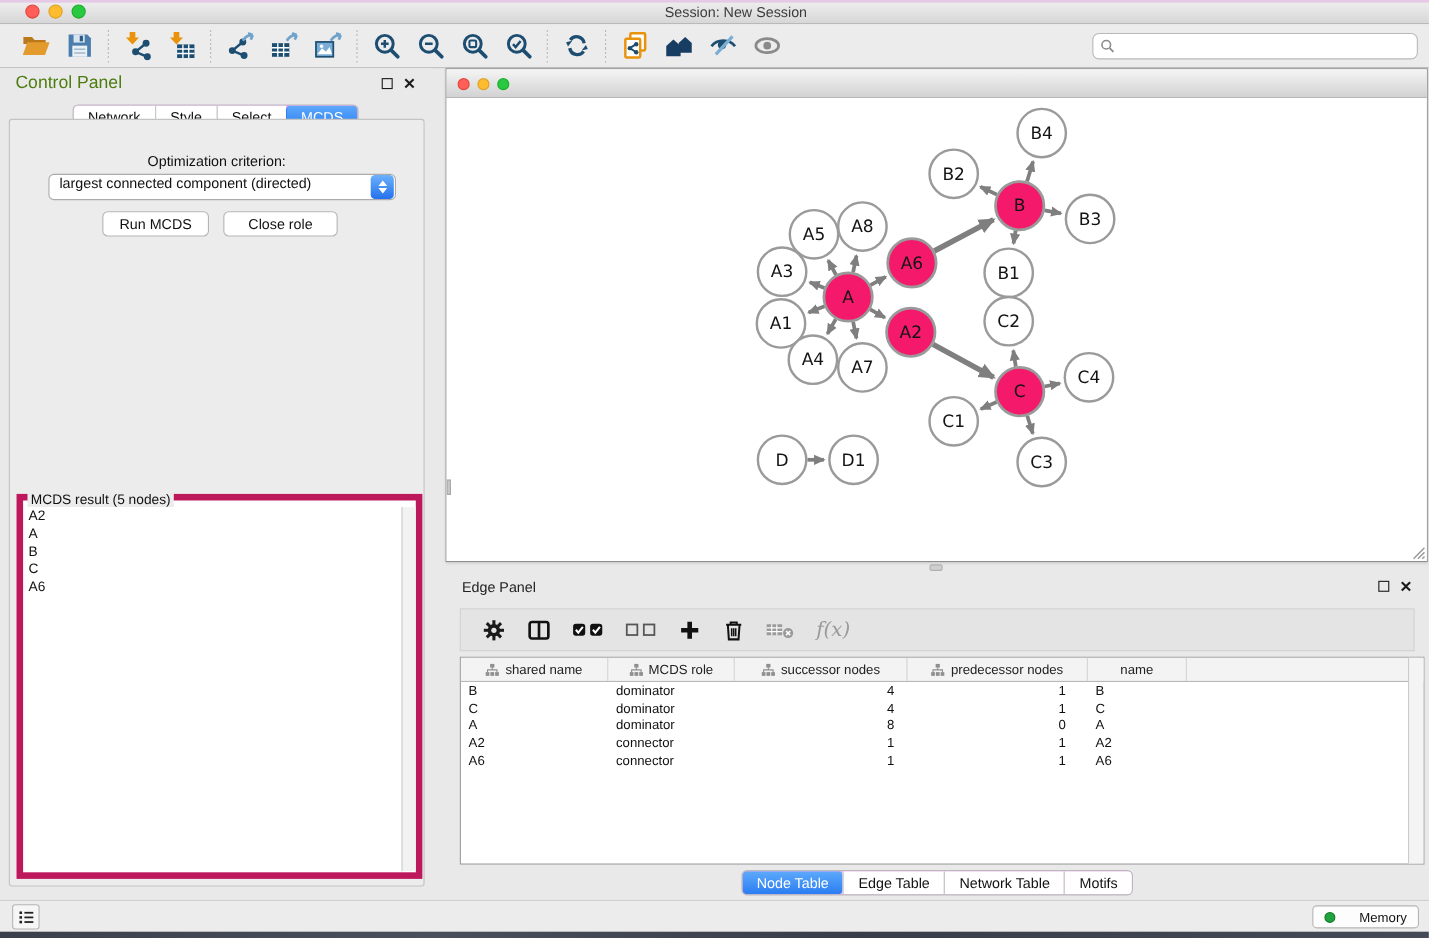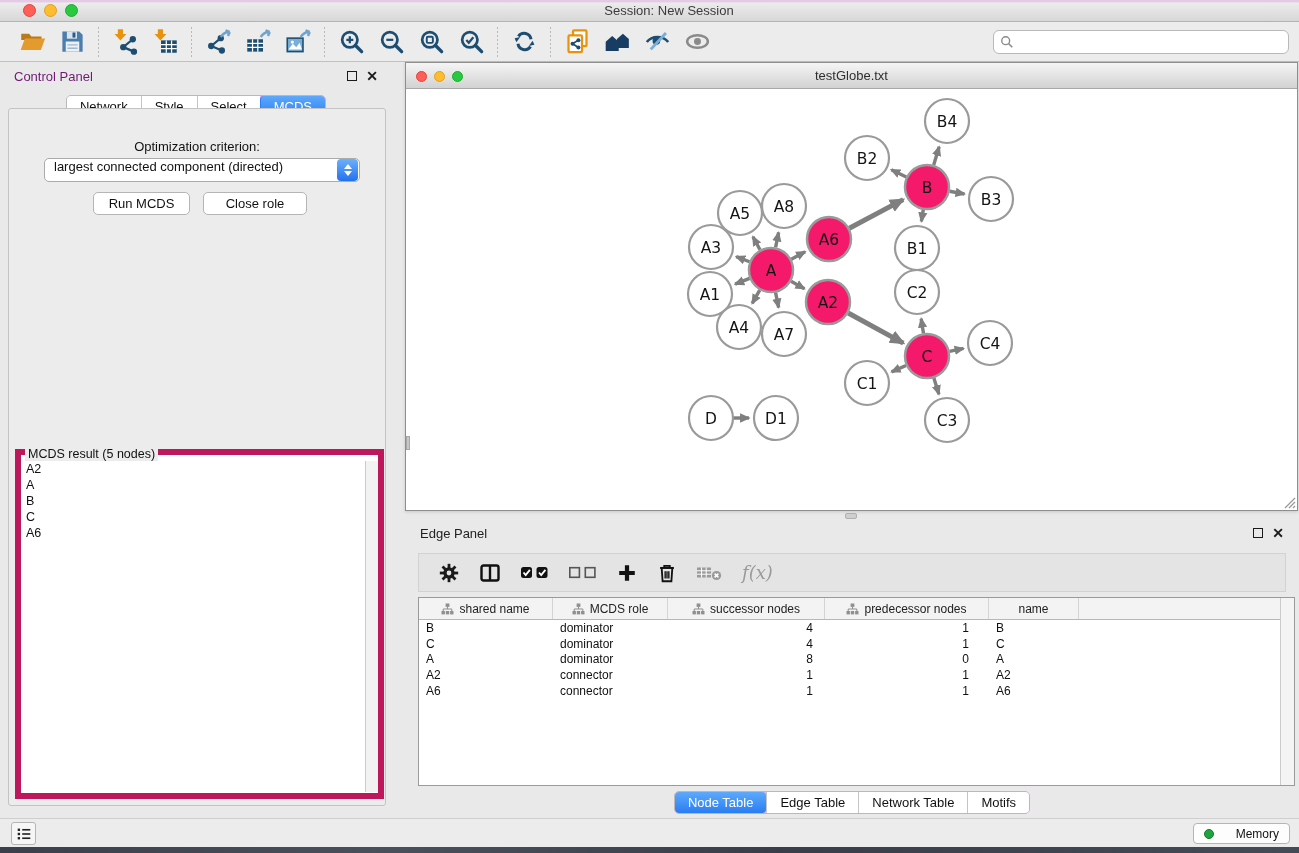--- a/index.html
+++ b/index.html
@@ -24,21 +24,21 @@
   .tb-icon svg { width:27px; height:27px; }
   .tb-sep { width:1px; height:30px; margin:0 6px; background:repeating-linear-gradient(#b9b9b9 0 2px, transparent 2px 4px); }
   .search-wrap { position:absolute; right:10px; top:8px; width:296px; height:24px; background:#fff;
     border:1px solid #b9b9b9; border-radius:6px; display:flex; align-items:center; padding:0 6px; }
   .search-wrap svg { width:14px; height:14px; margin-right:4px; }
   .search-wrap input { border:none; outline:none; flex:1; font-size:12px; font-family:"Liberation Sans",sans-serif; background:transparent; }
 
   
   .control-panel { position:absolute; left:0; top:62px; width:392px; height:756px; background:#e9e9e9; }
   .cp-header { height:28px; display:flex; align-items:center; padding:0 14px; }
-  .cp-header .ph-title { font-size:13px; color:#701a75; }
+  .cp-header .ph-title { font-size:16px; color:#4d7c0f; }
   .ph-btns { margin-left:auto; display:flex; gap:9px; align-items:center; }
   .ph-float { width:10px; height:10px; border:1.6px solid #1a1a1a; }
   .ph-close { font-size:14px; font-weight:bold; color:#1a1a1a; line-height:10px; }
   .cp-tabs { position:absolute; left:0; top:33px; width:100%; display:flex; justify-content:center; }
   .seg { display:inline-flex; border:1px solid #b9b9b9; border-radius:5px; background:#f0abfc; overflow:hidden; }
   .seg .seg-tab { padding:3px 13px; font-size:13px; background:#fff; color:#111; border-left:1px solid #c4c4c4; cursor:default; }
   .seg .seg-tab:first-child { border-left:none; }
   .seg .seg-tab.active { background:linear-gradient(#5ea9fb,#2a7df2); color:#fff; border-left-color:#2a7df2; border-radius:4px; }
   .cp-box { position:absolute; left:8px; top:46px; width:378px; height:698px; background:#ececec;
     border:1px solid #c3c3c3; border-radius:3px; }
@@ -291,21 +291,20 @@
   </div>
 </div>
 
 <div class="net-window">
   <div class="net-titlebar">
     <div class="net-traffic">
       <span class="tl-dot tl-red"></span>
       <span class="tl-dot tl-yellow"></span>
       <span class="tl-dot tl-green"></span>
     </div>
-    <div class="title">testGlobe.txt</div>
   </div>
   <div class="net-canvas">
     <svg id="graph-svg" width="891" height="421" viewBox="0 0 891 421">
         <defs>
           <marker id="arrow" viewBox="0 0 10 10" refX="8.5" refY="5" markerWidth="3.1" markerHeight="3.1" orient="auto">
             <path d="M0,0.6 L10,5 L0,9.4 z" fill="#7f7f7f"></path>
           </marker>
         </defs>
         <line x1="343.59698311096014" y1="189.42085910388454" x2="329.12528069582936" y2="195.1146436606573" stroke="#7f7f7f" stroke-width="3.4" marker-end="url(#arrow)"></line>
         <line x1="343.52383930205286" y1="172.7674717324536" x2="330.21114516715534" y2="167.66427231407621" stroke="#7f7f7f" stroke-width="3.4" marker-end="url(#arrow)"></line>

